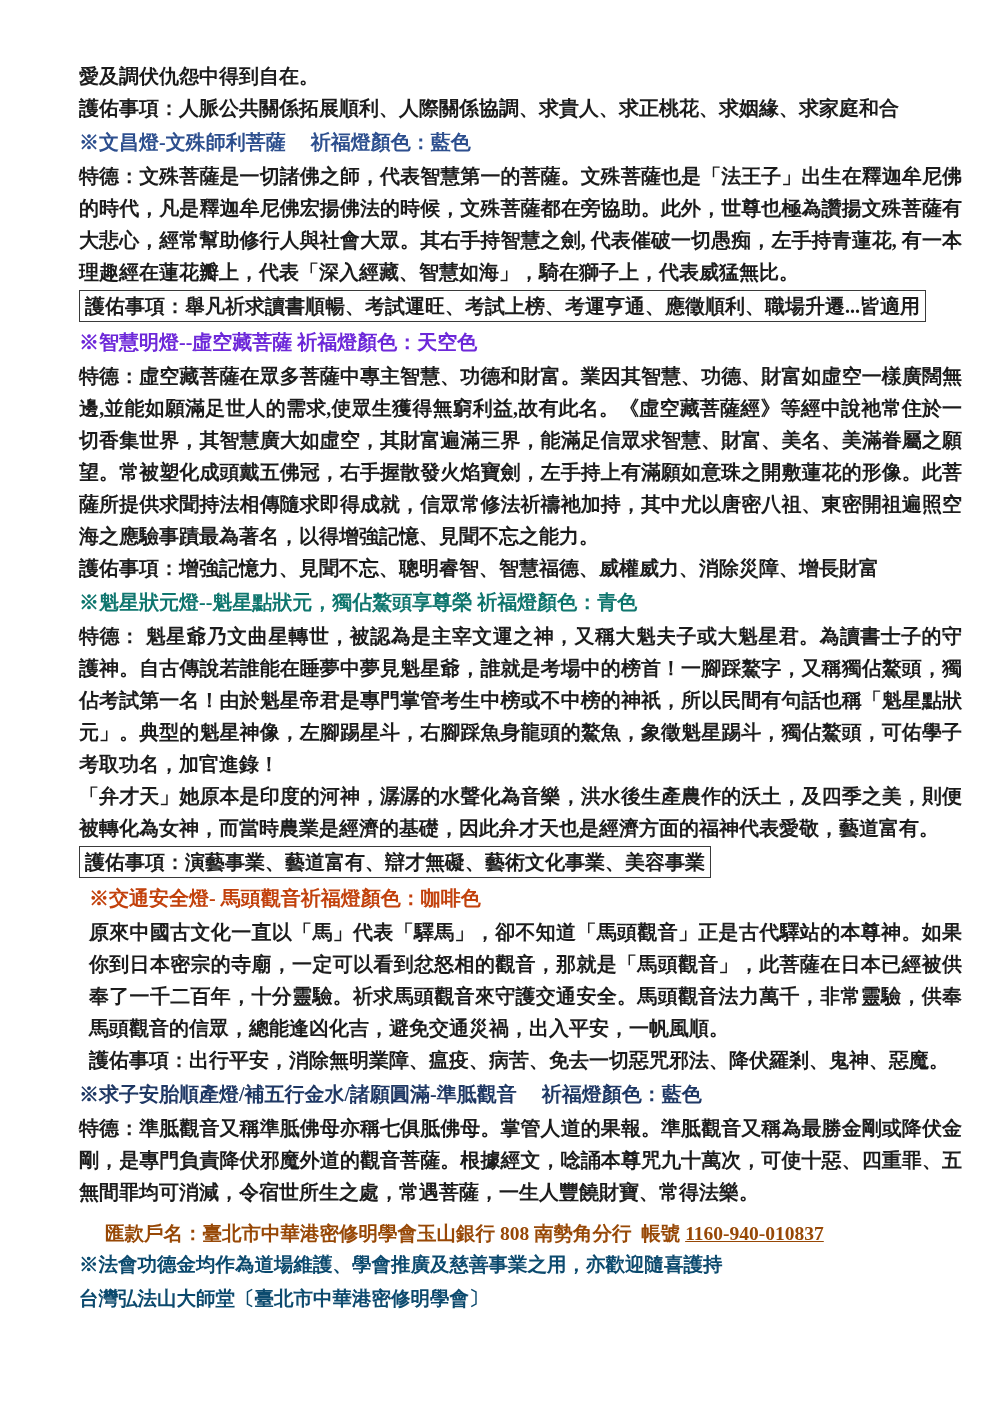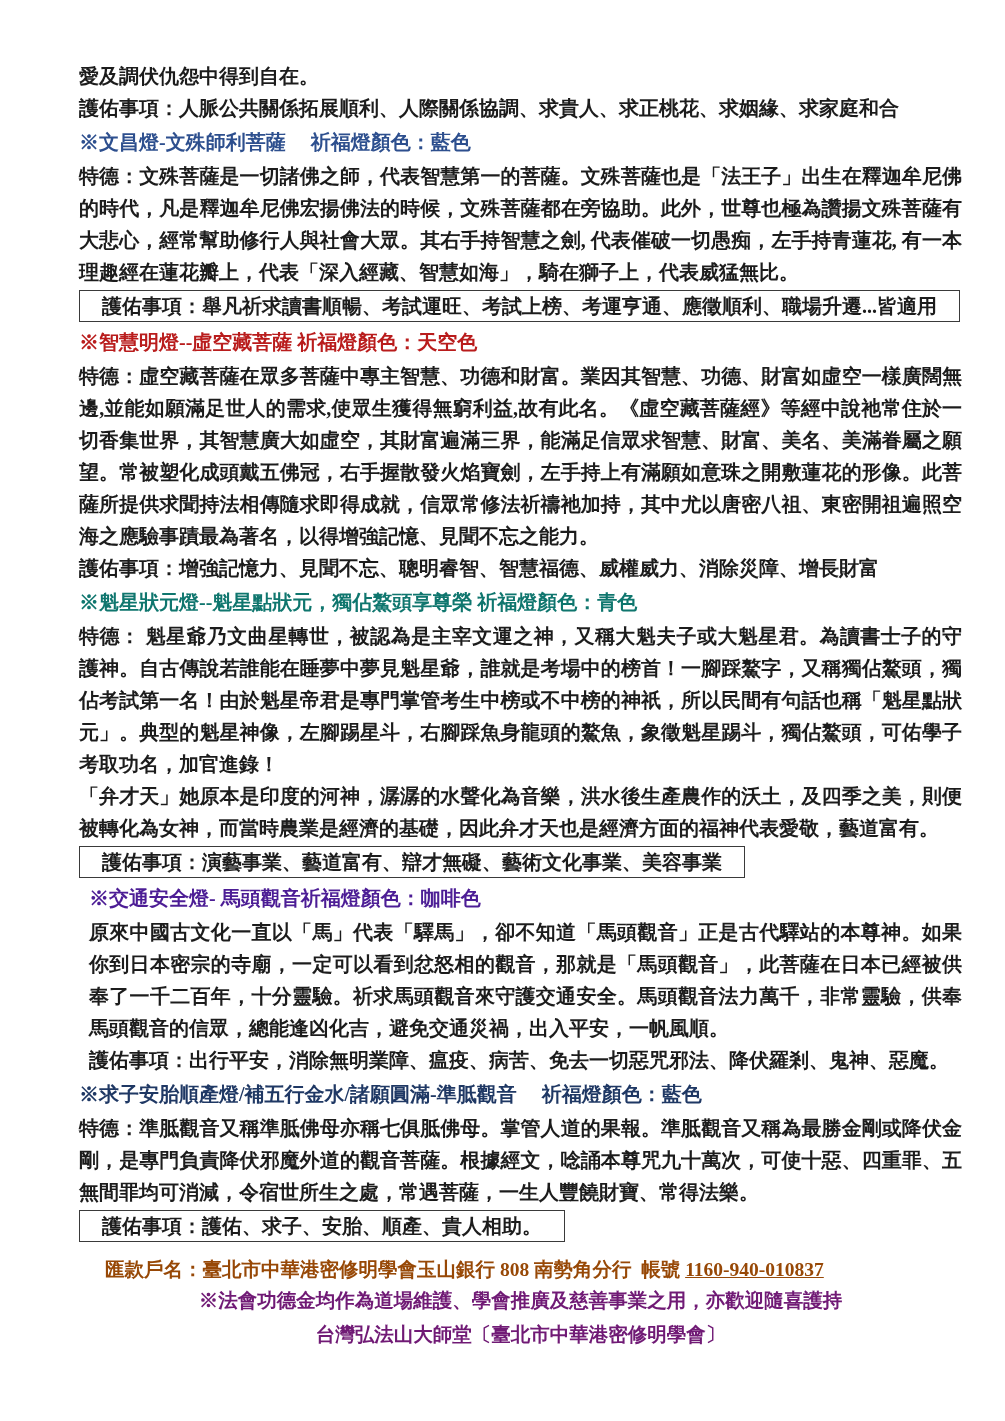--- a/index.html
+++ b/index.html
@@ -12,36 +12,36 @@
     box-sizing:border-box;width:1005px;height:1421px;
     padding:60px 60px 0 62px;
     font-size:20px;line-height:1.6;
     text-align:justify;
     margin-left:17px;
   }
   .line{margin:0;}
   .para{margin:0;}
   .h{margin:2px 0;}
   .h-blue{color:#2d4f8e;}
-  .h-sky{color:#b91c1c;}
+  .h-sky{color:#6d28d9;}
   .h-green{color:#0f766e;}
   .h-orange{color:#e0481c;}
-  .h-brown{color:#4c1d95;}
+  .h-brown{color:#c2410c;}
   .h-navy{color:#1f3864;}
   .indent{padding-left:10px;}
   .blessing-box{
     display:inline-block;max-width:100%;
     border:1.5px solid #3a3a3a;
-    padding:0 22px;margin:2px 0;line-height:1.5;
+    padding:0 5px;margin:2px 0;line-height:1.5;
   }
   .blessing-plain{margin:0;}
   .footer{margin-top:10px;font-size:19.5px;}
   .remit{color:#974806;margin-left:26px;}
   .acct{text-decoration:underline;}
-  .center{text-align:center;color:#701a75;}
+  .center{text-align:left;color:#0c4a6e;}
   .hall{margin-top:3px;}
 </style>
 </head>
 <body>
 
 <div class="page">
 
   <p class="line">愛及調伏仇怨中得到自在。</p>
   <p class="line">護佑事項：人脈公共關係拓展順利、人際關係協調、求貴人、求正桃花、求姻緣、求家庭和合</p>
 
@@ -69,21 +69,20 @@
 
   <section>
     <div class="h h-brown indent">※交通安全燈- 馬頭觀音祈福燈顏色：咖啡色</div>
     <div class="para indent">原來中國古文化一直以「馬」代表「驛馬」，卻不知道「馬頭觀音」正是古代驛站的本尊神。如果你到日本密宗的寺廟，一定可以看到忿怒相的觀音，那就是「馬頭觀音」，此菩薩在日本已經被供奉了一千二百年，十分靈驗。祈求馬頭觀音來守護交通安全。馬頭觀音法力萬千，非常靈驗，供奉馬頭觀音的信眾，總能逢凶化吉，避免交通災禍，出入平安，一帆風順。</div>
     <div class="blessing-plain indent">護佑事項：出行平安，消除無明業障、瘟疫、病苦、免去一切惡咒邪法、降伏羅剎、鬼神、惡魔。</div>
   </section>
 
   <section>
     <div class="h h-navy">※求子安胎順產燈/補五行金水/諸願圓滿-準胝觀音　 祈福燈顏色：藍色</div>
     <div class="para">特德：準胝觀音又稱準胝佛母亦稱七俱胝佛母。掌管人道的果報。準胝觀音又稱為最勝金剛或降伏金剛，是專門負責降伏邪魔外道的觀音菩薩。根據經文，唸誦本尊咒九十萬次，可使十惡、四重罪、五無間罪均可消減，令宿世所生之處，常遇菩薩，一生人豐饒財寶、常得法樂。</div>
-    <div class="blessing-box">護佑事項：護佑、求子、安胎、順產、貴人相助。</div>
   </section>
 
   <div class="footer">
     <div class="remit">
       <span>匯款戶名：臺北市中華港密修明學會玉山銀行</span>
       <span>808</span>
       <span>南勢角分行</span>
       &nbsp;<span>帳號</span>
       <span class="acct">1160-940-010837</span>
     </div>

